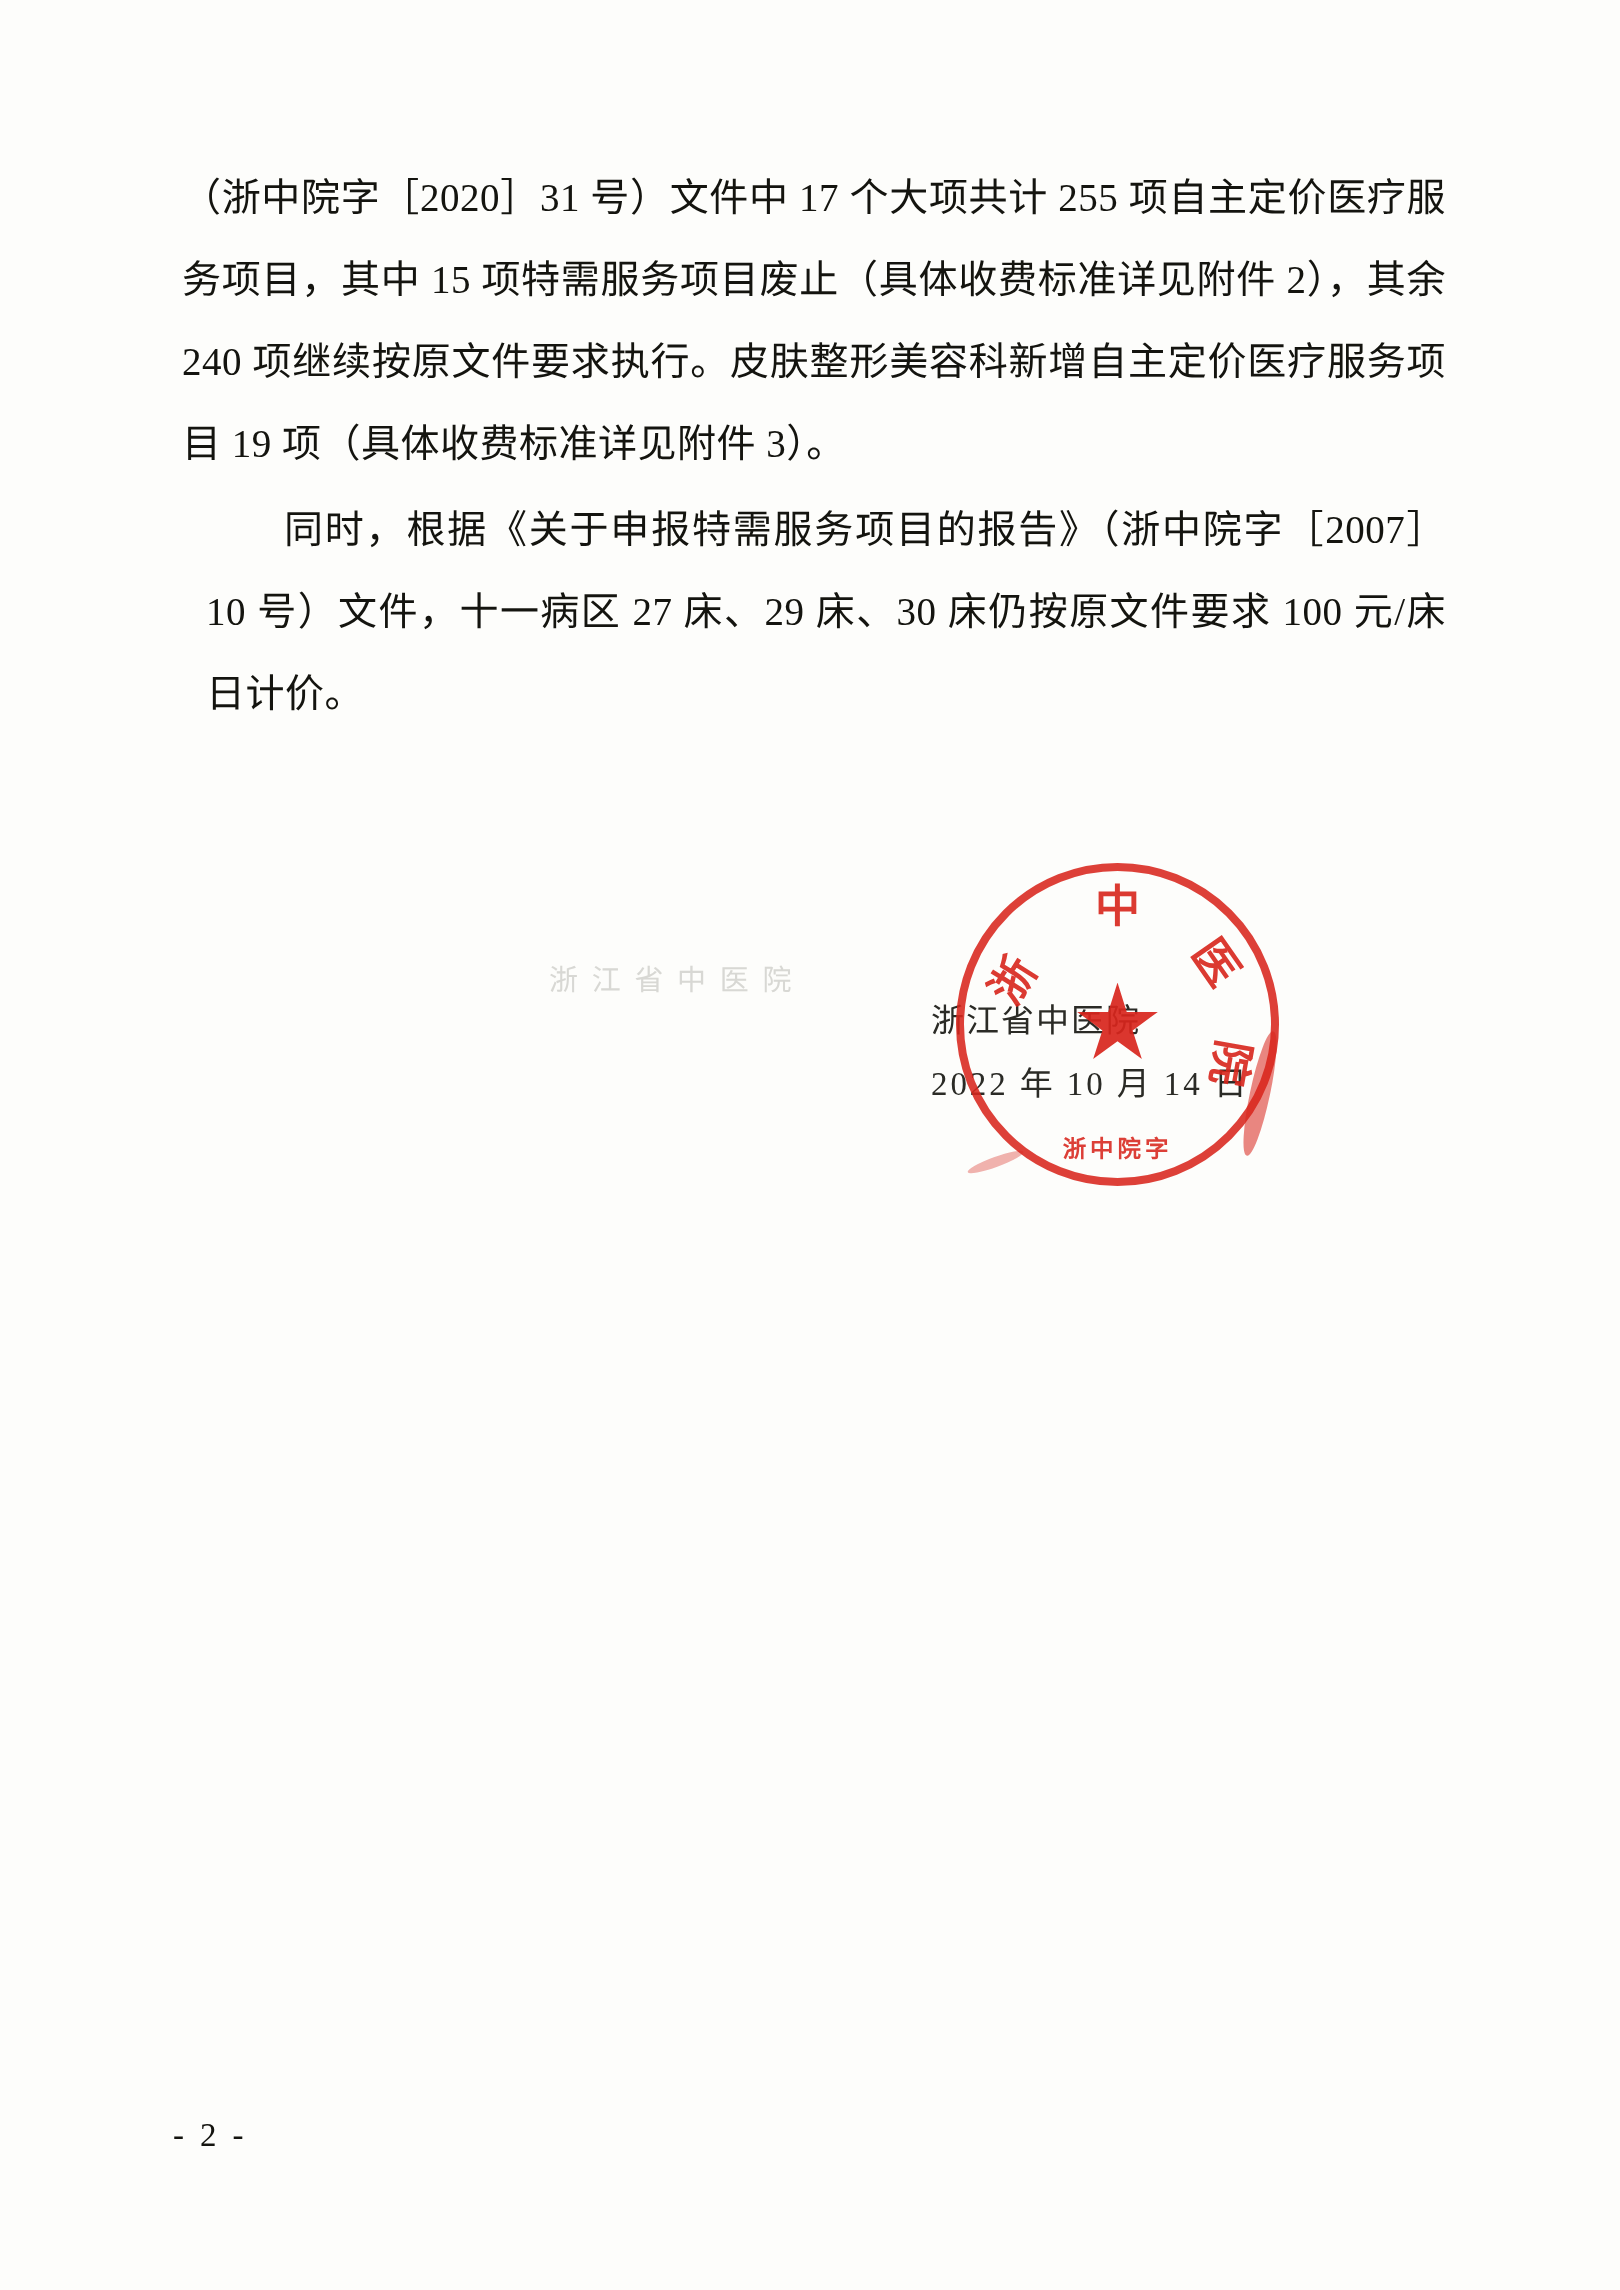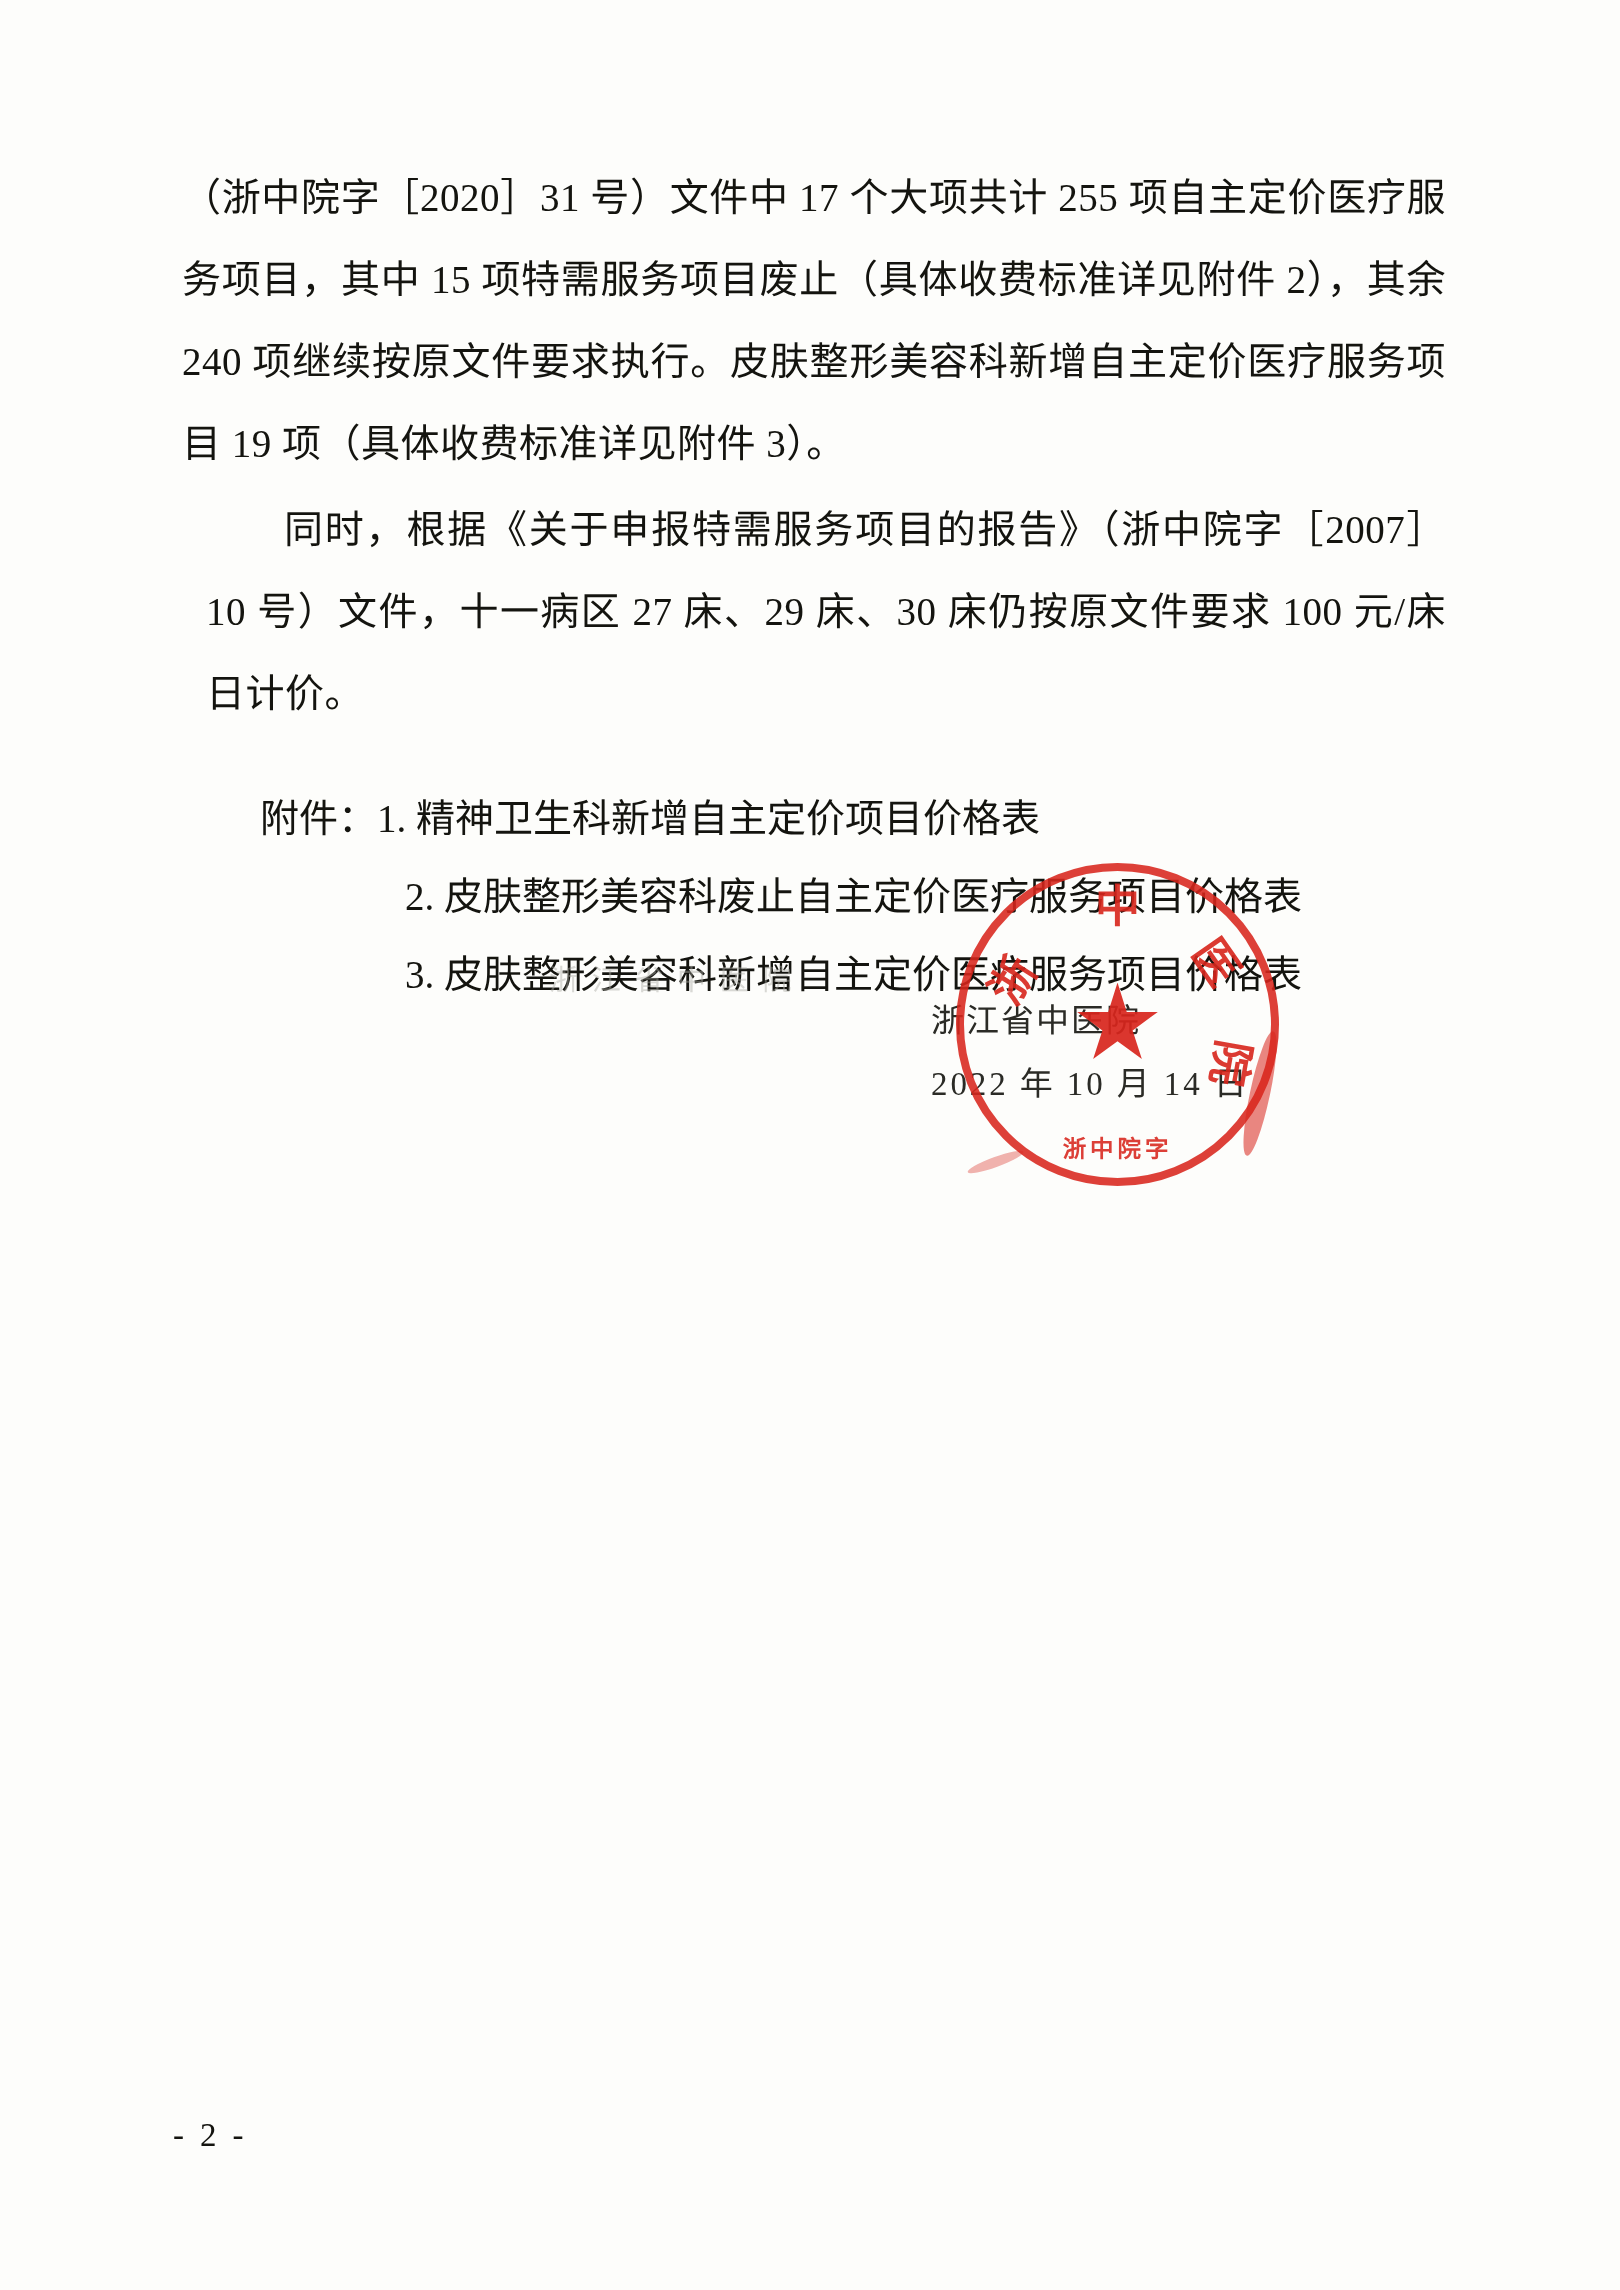--- a/index.html
+++ b/index.html
@@ -172,25 +172,20 @@
 <body>
 
 <div class="page">
 
   <div class="content">
 
     <p class="para">（浙中院字［2020］31 号）文件中 17 个大项共计 255 项自主定价医疗服务项目，其中 15 项特需服务项目废止（具体收费标准详见附件 2），其余 240 项继续按原文件要求执行。皮肤整形美容科新增自主定价医疗服务项目 19 项（具体收费标准详见附件 3）。</p>
 
     <p class="para indent">同时，根据《关于申报特需服务项目的报告》（浙中院字［2007］10 号）文件，十一病区 27 床、29 床、30 床仍按原文件要求 100 元/床日计价。</p>
 
-    <div class="attach-block">
-      <div class="attach-line first">附件：1. 精神卫生科新增自主定价项目价格表</div>
-      <div class="attach-line sub">2. 皮肤整形美容科废止自主定价医疗服务项目价格表</div>
-      <div class="attach-line sub">3. 皮肤整形美容科新增自主定价医疗服务项目价格表</div>
-    </div>
 
   </div>
 
   <div class="ghost-text">浙江省中医院</div>
 
   <div class="sign-area">
     <div class="sign-line">浙江省中医院</div>
     <div class="sign-line date">2022 年 10 月 14 日</div>
   </div>
 

